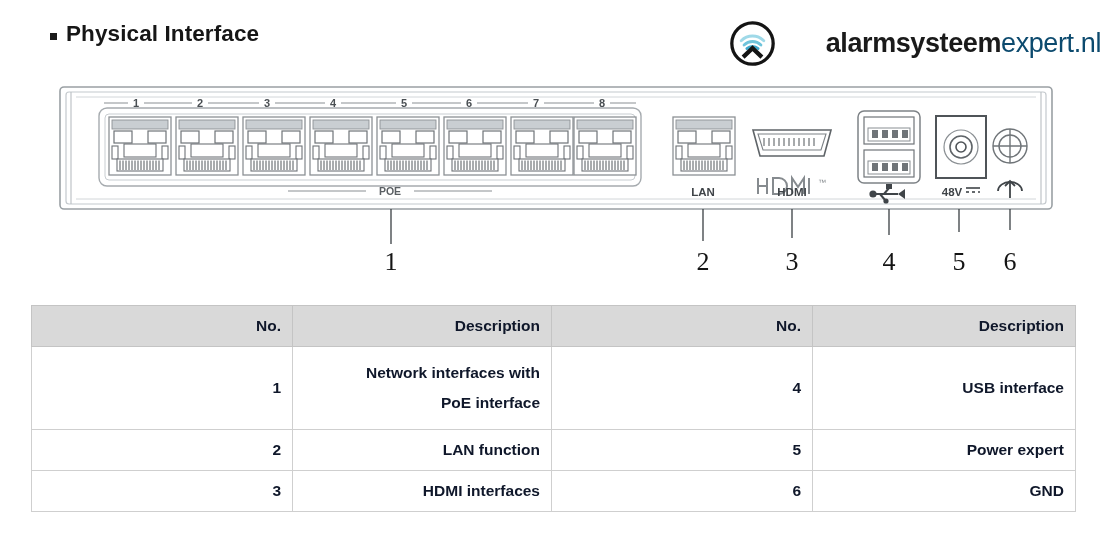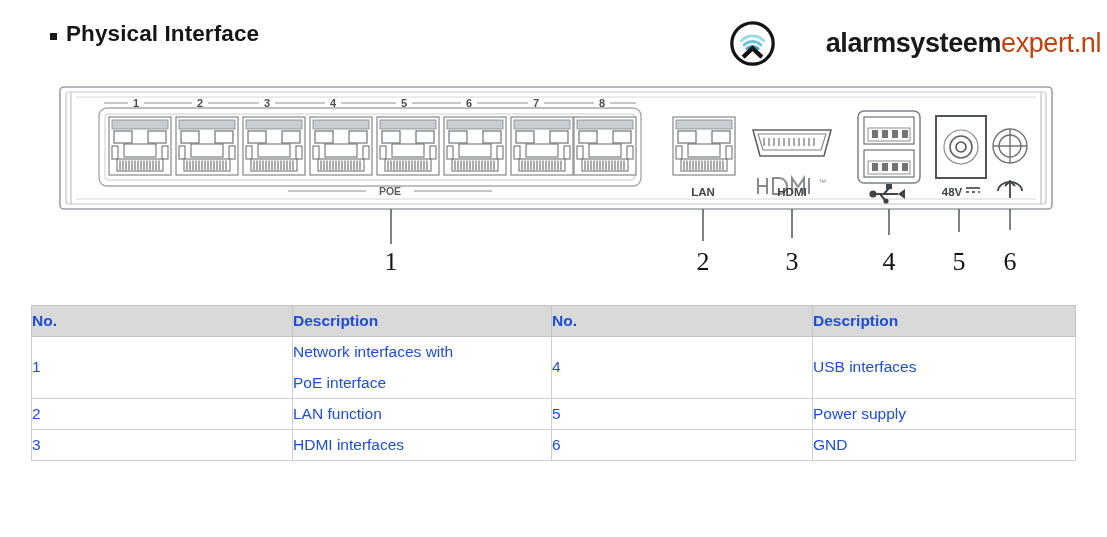--- a/index.html
+++ b/index.html
@@ -30,43 +30,43 @@
 
   
   .logo {
     position: absolute; right: 22px; top: 20px;
     display: flex; align-items: center; gap: 11px;
   }
   .logo-mark { width: 47px; height: 47px; display:block; }
   .logo-text { font-size: 27px; line-height: 1; white-space: nowrap;
                font-weight: bold; letter-spacing: -0.4px; }
   .logo-text .dark { color: #1a1a1a; margin-left: 39px; }
-  .logo-text .light { color: #c2410c; font-weight: normal; }
+  .logo-text .light { color: #0c4a6e; font-weight: normal; }
 
   
   .device { position: absolute; left: 0; top: 78px; width: 1107px; height: 212px; }
   .device svg { display:block; }
 
   
   .tbl-wrap { position: absolute; left: 31px; top: 305px; width: 1044px; }
   table { border-collapse: collapse; width: 1044px; table-layout: fixed; }
   th, td {
     border: 1px solid #cfcfcf;
-    text-align: left;
-    color: #1d4ed8;
+    text-align: right;
+    color: #0f172a;
     font-size: 15.5px;
-    padding: 0;
+    padding: 11px;
   }
   thead th {
     background: #d9d9d9;
     font-weight: bold;
     height: 31px;
     border-color: #c4c4c4;
   }
-  tbody td { height: 31px; font-weight: normal; }
+  tbody td { height: 31px; font-weight: bold; }
   tbody tr.tall td { height: 62px; line-height: 1.95; vertical-align: middle; }
   col.c1 { width: 261px; }
   col.c2 { width: 259px; }
   col.c3 { width: 261px; }
   col.c4 { width: 263px; }
 </style>
 </head>
 <body>
 
 <div class="page">
@@ -336,27 +336,27 @@
         </tr>
       </thead>
       <tbody>
         <tr class="tall">
           <td>1</td>
           <td>
             <span>Network interfaces with</span><br>
             <span>PoE interface</span>
           </td>
           <td>4</td>
-          <td>USB interfaces</td>
+          <td>USB interface</td>
         </tr>
         <tr>
           <td>2</td>
           <td>LAN function</td>
           <td>5</td>
-          <td>Power supply</td>
+          <td>Power expert</td>
         </tr>
         <tr>
           <td>3</td>
           <td>HDMI interfaces</td>
           <td>6</td>
           <td>GND</td>
         </tr>
       </tbody>
     </table>
   </div>

